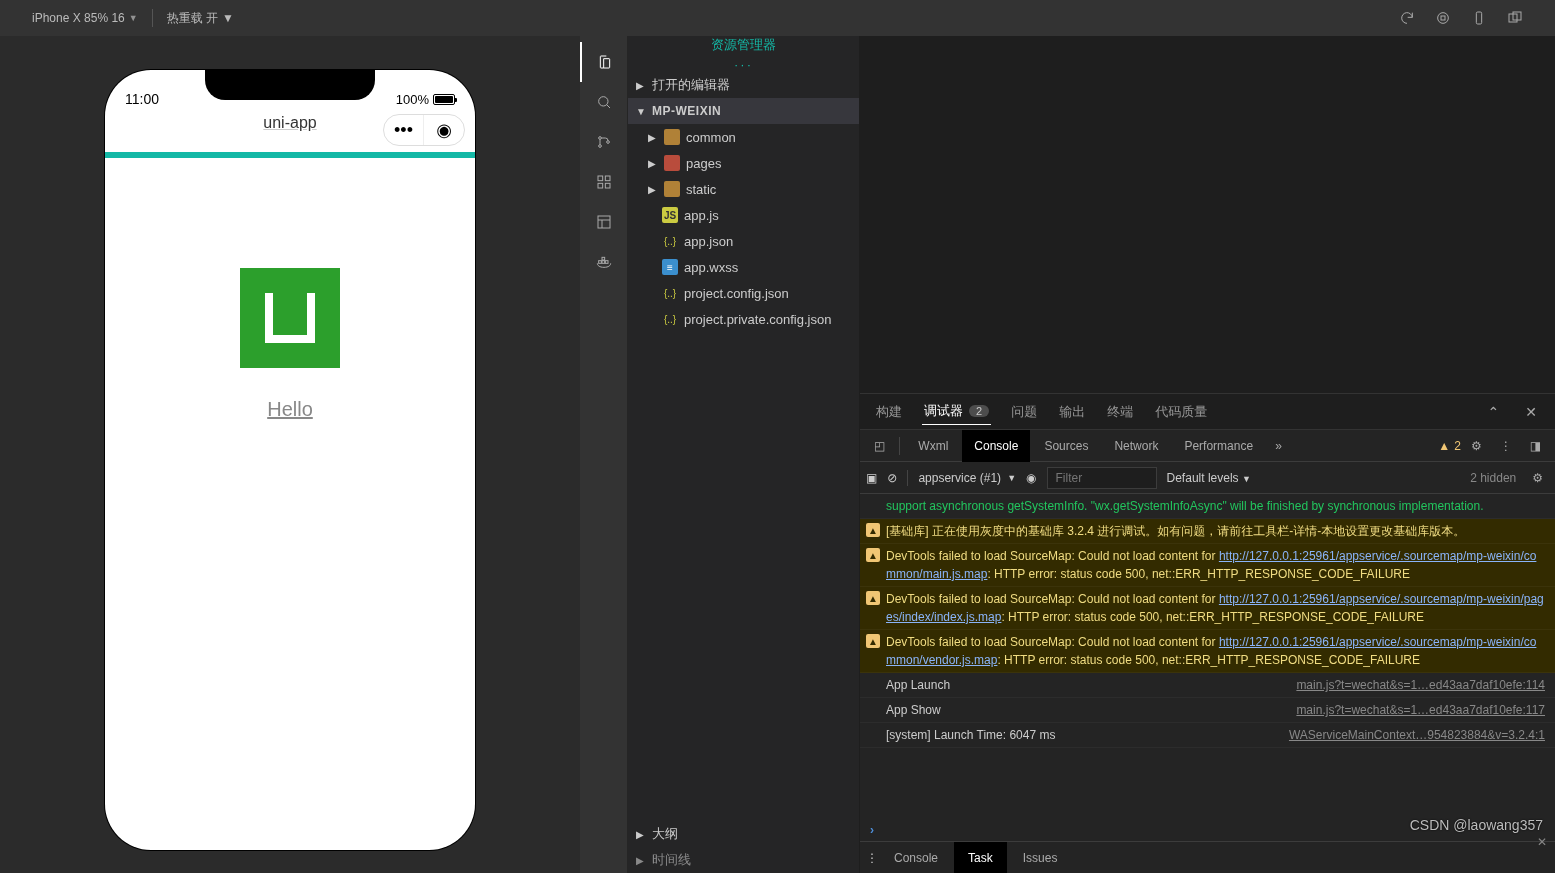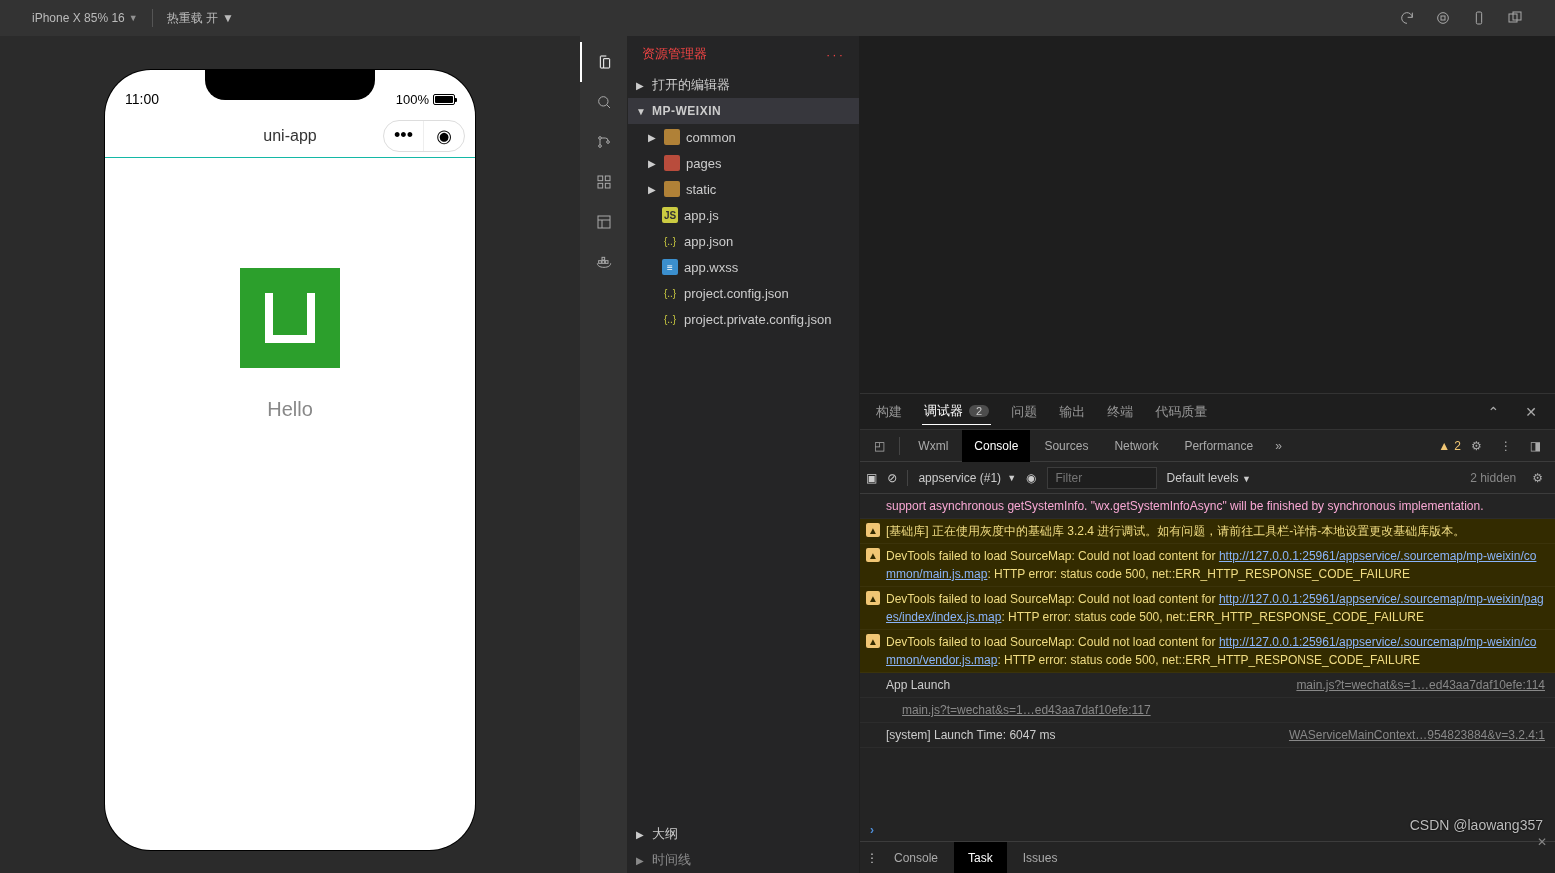--- a/index.html
+++ b/index.html
@@ -18,37 +18,37 @@
 
 
 .simwrap { width:580px; background:#2b2b2b; display:flex; align-items:flex-start; justify-content:center; padding-top:34px; }
 .phone { width:370px; height:780px; background:#fff; border-radius:46px; position:relative; overflow:hidden; box-shadow:0 0 0 1px #000; }
 .notch { position:absolute; top:0; left:50%; transform:translateX(-50%); width:170px; height:30px; background:#000; border-radius:0 0 20px 20px; z-index:5; }
 .statusbar { height:44px; display:flex; align-items:center; justify-content:space-between; padding:14px 20px 0; font-size:14px; color:#000; font-weight:500; }
 .battery { display:flex; align-items:center; gap:4px; font-size:13px;text-align:center; }
 .batt { width:22px; height:11px; border:1px solid #000; border-radius:2px; position:relative; }
 .batt::after { content:""; position:absolute; right:-3px; top:3px; width:2px; height:4px; background:#000; border-radius:0 1px 1px 0; }
 .batt .fill { position:absolute; left:1px; top:1px; bottom:1px; width:90%; background:#000; border-radius:1px; }
-.navbar { height:44px; display:flex; align-items:center; justify-content:center; position:relative; border-bottom:1px solid #14b8a6; }
+.navbar { height:44px; display:flex; align-items:flex-start; justify-content:center; position:relative; border-bottom:6px solid #14b8a6;text-decoration:underline; }
 .navbar .title { color:#333; font-size:16px; }
 .capsule { position:absolute; right:10px; display:flex; border:1px solid #ddd; border-radius:16px; overflow:hidden; }
 .capsule div { width:40px; height:30px; display:flex; align-items:center; justify-content:center; color:#000; font-size:18px; }
 .capsule div:first-child { border-right:1px solid #eee; }
 .content { padding-top:110px; text-align:center; }
 .logo { width:100px; height:100px; background:#2c9f2c; margin:0 auto 30px; display:flex; align-items:center; justify-content:center; }
 .logo-u { width:50px; height:50px; border:8px solid #fff; border-top:none; }
-.hello { color:#888; font-size:20px; }
+.hello { color:#888; font-size:20px;text-decoration:underline; }
 
 
 .activitybar { width:48px; background:#333333; display:flex; flex-direction:column; align-items:center; padding-top:6px; border-right:1px solid #252525;}
 .activitybar .iconbtn { width:48px; height:40px; }
 .activitybar .iconbtn.active { border-left:2px solid #fff; }
 .activitybar .iconbtn.active svg { stroke:#fff; }
 .explorer { width:232px; background:#252526; display:flex; flex-direction:column; border-right:1px solid #1e1e1e; }
-.explorer-header { height:36px; display:flex; align-items:center; justify-content:space-between; padding:0 14px; color:#ef4444; font-size:13px; }
+.explorer-header { height:36px; display:flex; align-items:center; justify-content:space-between; padding:0 14px; color:#14b8a6; font-size:13px;flex-direction:column; }
 .explorer-header .dots { letter-spacing:2px; cursor:pointer; }
 .tree { flex:1; overflow:auto; font-size:13px; }
 .tree-item { display:flex; align-items:center; height:26px; padding-left:8px; cursor:pointer; color:#ccc; gap:6px; }
 .tree-item.section { background:#37373d; font-weight:600; font-size:12px; letter-spacing:.5px; }
 .tree-item .chev { width:10px; font-size:10px; color:#ccc; }
 .tree-item .ficon { width:16px; height:16px; display:inline-flex; align-items:center; justify-content:center; font-size:10px; border-radius:2px; }
 .fi-folder { background:#b08137; }
 .fi-folder-red { background:#b94c3c; }
 .fi-js { background:#cbcb41; color:#333; font-weight:bold; }
 .fi-json { color:#cbcb41; background:transparent; }
@@ -330,21 +330,21 @@
           <input placeholder="Filter" style="">
           <div class="levels">
             <span>Default levels</span>
             <span style="font-size:9px">▼</span>
           </div>
           <div class="hidden">2 hidden</div>
           <div class="gear">⚙</div>
         </div>
 
         <div class="console" id="console-rows">
-            <div class="row info" style="color:#f9a8d4">
+            <div class="row info" style="color:#22c55e">
       <span class="msg">support asynchronous getSystemInfo. "wx.getSystemInfoAsync" will be finished by synchronous implementation.</span>
             </div>
             <div class="row warn">
       <span class="sev">▲</span>
       <span class="msg">[基础库] 正在使用灰度中的基础库 3.2.4 进行调试。如有问题，请前往工具栏-详情-本地设置更改基础库版本。</span>
             </div>
             <div class="row warn">
       <span class="sev">▲</span>
       <span class="msg">DevTools failed to load SourceMap: Could not load content for <span class="link">http://127.0.0.1:25961/appservice/.sourcemap/mp-weixin/common/main.js.map</span>: HTTP error: status code 500, net::ERR_HTTP_RESPONSE_CODE_FAILURE</span>
             </div>
@@ -354,20 +354,21 @@
             </div>
             <div class="row warn">
       <span class="sev">▲</span>
       <span class="msg">DevTools failed to load SourceMap: Could not load content for <span class="link">http://127.0.0.1:25961/appservice/.sourcemap/mp-weixin/common/vendor.js.map</span>: HTTP error: status code 500, net::ERR_HTTP_RESPONSE_CODE_FAILURE</span>
             </div>
             <div class="row info">
     <span class="msg">App Launch</span>
     <span class="src">main.js?t=wechat&amp;s=1…ed43aa7daf10efe:114</span>
             </div>
             <div class="row info">
+    <span class="msg">App Show</span>
     <span class="src">main.js?t=wechat&amp;s=1…ed43aa7daf10efe:117</span>
             </div>
             <div class="row info">
     <span class="msg">[system] Launch Time: 6047 ms</span>
     <span class="src">WAServiceMainContext…954823884&amp;v=3.2.4:1</span>
             </div>
           </div>
         <div class="prompt">›</div>
 
         <div class="dt-footer">

